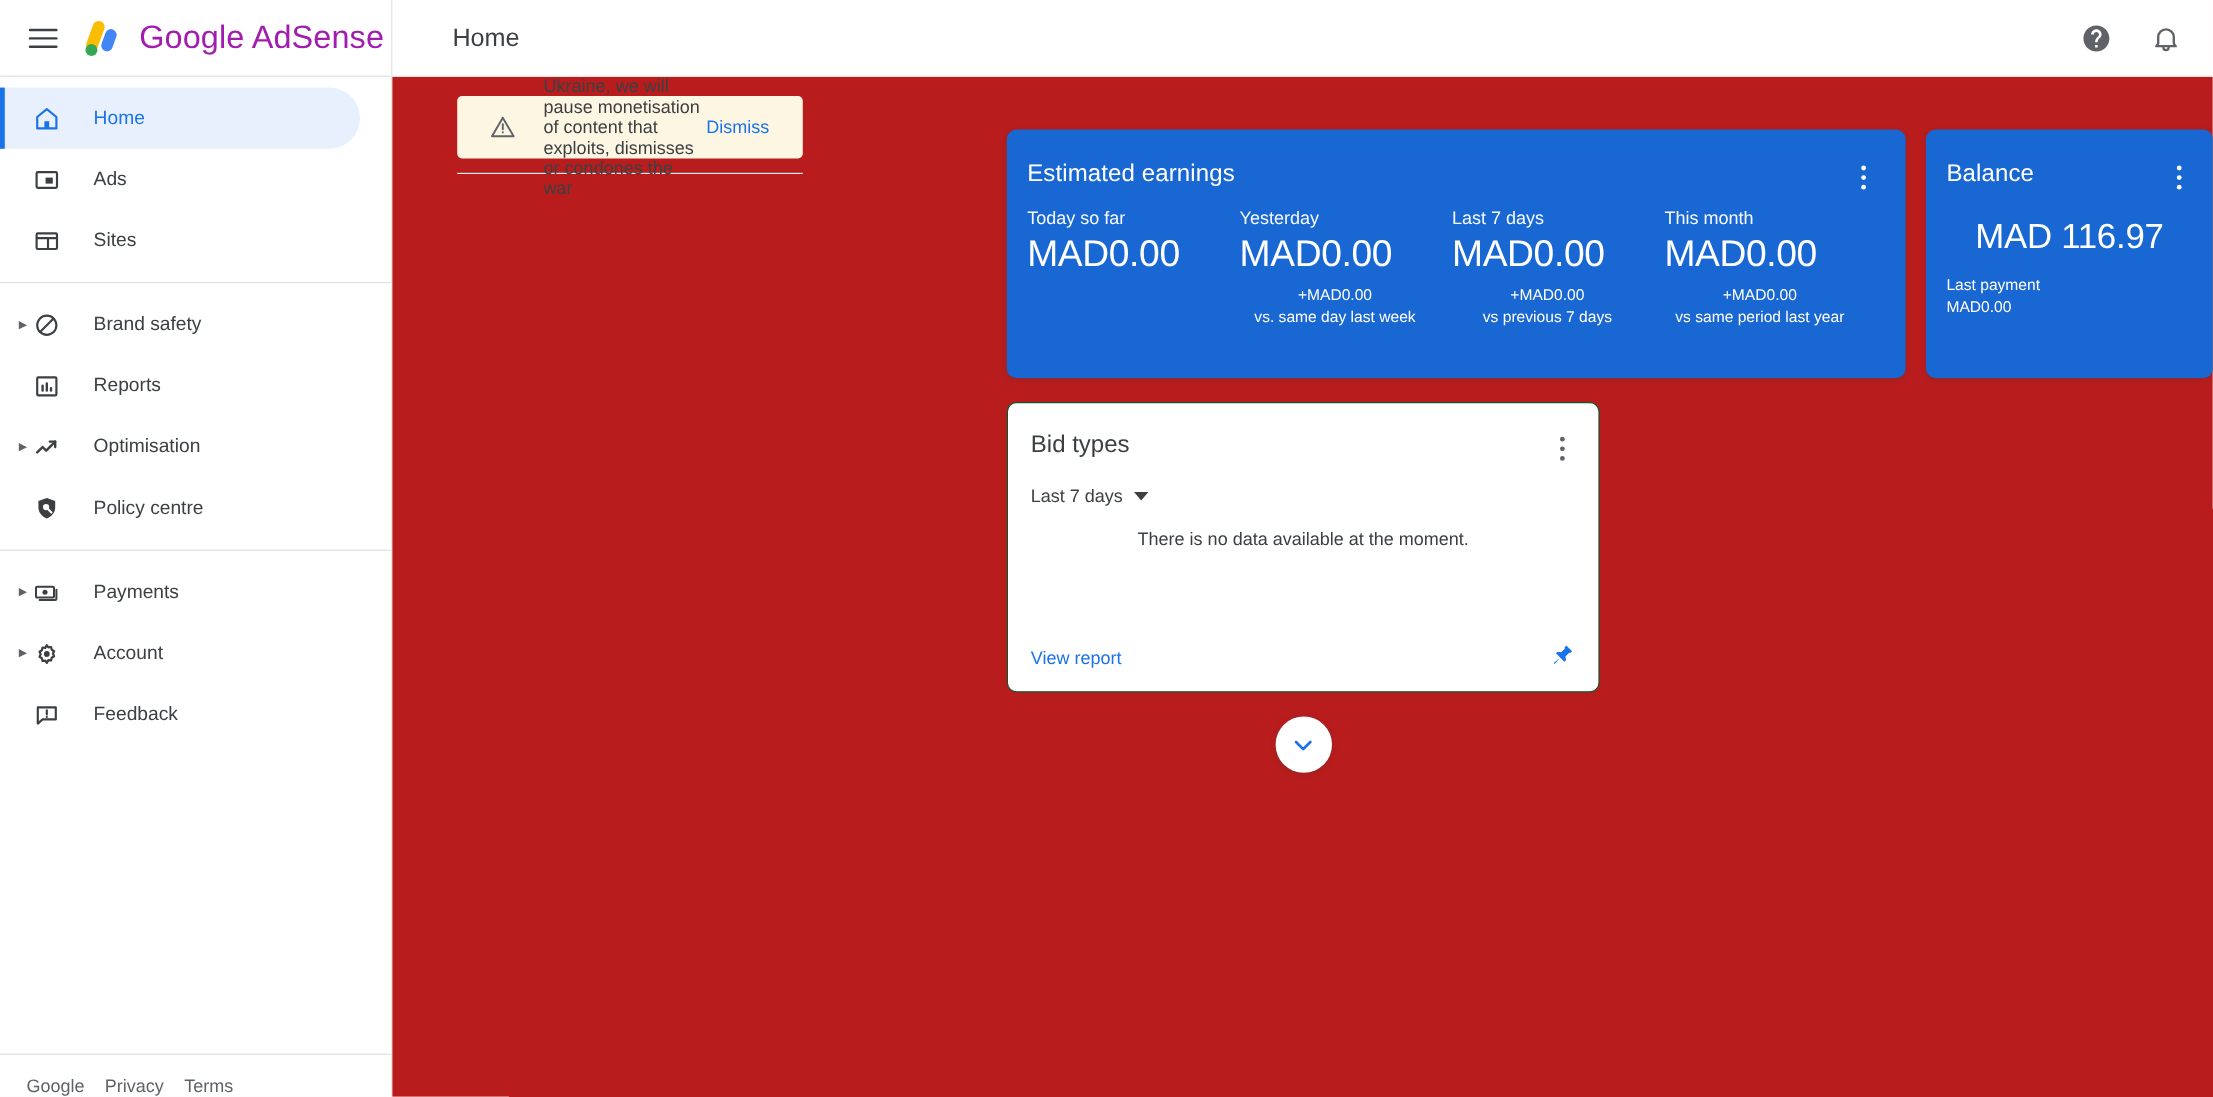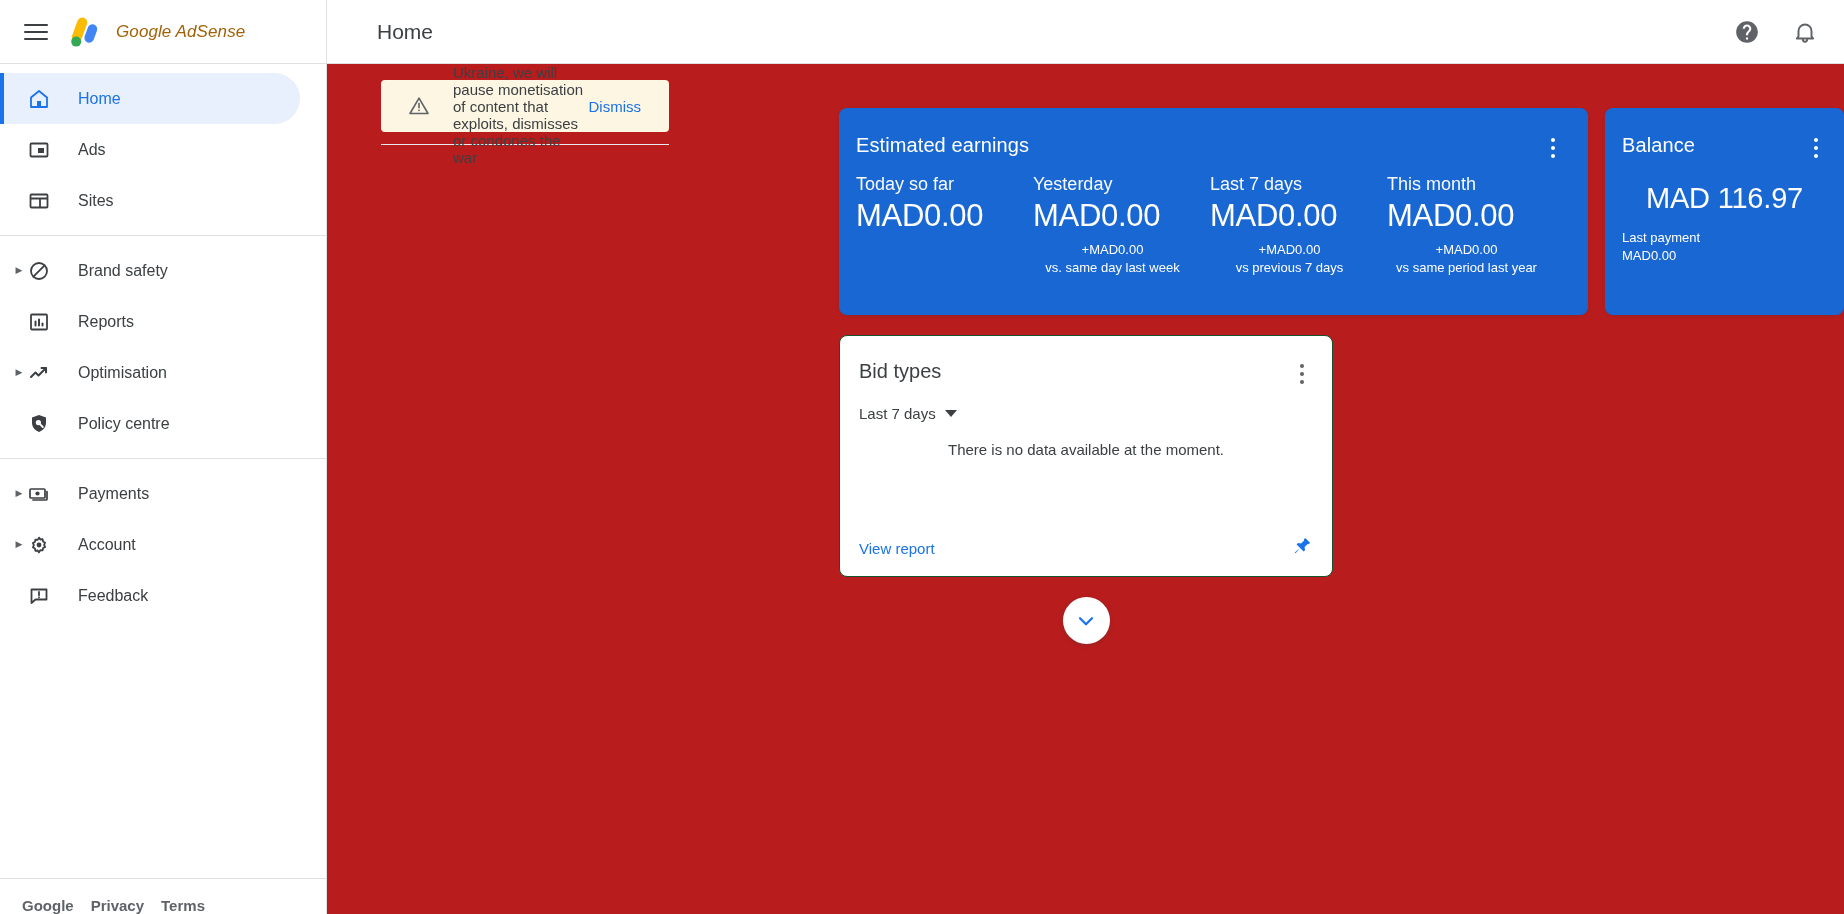--- a/index.html
+++ b/index.html
@@ -22,21 +22,21 @@
   .topbar-left {
     width: 327px; flex: 0 0 327px;
     display: flex; align-items: center; gap: 14px;
     padding-left: 24px;
     height: 100%;
     border-right: 1px solid #e0e0e0;
   }
   .hamburger { width: 26px; height: 26px; display: flex; flex-direction: column; justify-content: center; gap: 5px; cursor: pointer; }
   .hamburger span { display: block; height: 2px; width: 24px; background: #3c4043; border-radius: 1px; }
   .logo-mark { width: 38px; height: 38px; position: relative; flex: 0 0 38px; }
-  .brand-text { font-size: 17px; color: #a16207; letter-spacing: .1px; white-space: nowrap; font-style: italic; }
+  .brand-text { font-size: 27px; color: #a21caf; letter-spacing: .1px; white-space: nowrap; }
   .topbar-right { flex: 1; display: flex; align-items: center; justify-content: space-between; padding: 0 22px 0 50px; height: 100%; }
   .page-title { font-size: 21px; color: #3c4043; }
   .topbar-icons { display: flex; align-items: center; gap: 24px; }
   .icon-btn { width: 34px; height: 34px; display: flex; align-items: center; justify-content: center; cursor: pointer; border-radius: 50%; }
 
   
   .body { flex: 1; display: flex; min-height: 0; }
 
   
   .sidebar {
@@ -60,21 +60,21 @@
   }
   .nav-item .nav-icon { width: 26px; flex: 0 0 26px; display: flex; align-items: center; justify-content: center; margin-left: 0px; }
   .nav-item .nav-label { font-size: 16px; margin-left: 26px; white-space: nowrap; }
   .nav-item.active { background: #e8f0fe; color: #1a73e8; }
   .nav-item.active .nav-label { color: #1a73e8; font-weight: 400; }
   .nav-item.active::before {
     content: ""; position: absolute; left: 0; top: 0; bottom: 0; width: 4px; background: #1a73e8;
   }
   .sidebar-footer {
     margin-top: auto; border-top: 1px solid #e0e0e0;
-    padding: 18px 0 0 22px; display: flex; gap: 17px; align-items: center; font-weight: bold;
+    padding: 18px 0 0 22px; display: flex; gap: 17px; align-items: center;
   }
   .sidebar-footer .f-brand { font-size: 15px; color: #5f6368; }
   .sidebar-footer .f-link { font-size: 15px; color: #5f6368; cursor: pointer; }
 
   
   .main { flex: 1; display: flex; flex-direction: row; min-width: 0; background: #b91c1c; position: relative; }
 
   .banner-wrap { padding: 16px 24px 0 54px; }
   .banner {
     background: #fdf6e3; border-radius: 4px;
@@ -97,21 +97,21 @@
   }
   .earnings-card { width: 749px; height: 207px; padding: 26px 24px 0 17px; }
   .card-head { display: flex; align-items: flex-start; justify-content: space-between; }
   .card-title { font-size: 20px; font-weight: 400; letter-spacing: .1px; }
   .kebab { width: 22px; display: flex; flex-direction: column; align-items: center; gap: 4px; cursor: pointer; padding-top: 4px; }
   .kebab i { width: 4px; height: 4px; border-radius: 50%; background: #fff; display: block; }
   .kebab.dark i { background: #5f6368; }
 
   .metrics { display: flex; margin-top: 16px; }
   .metric { width: 183px; }
-  .metric-label { font-size: 18px; font-weight: 400; opacity: .97; }
+  .metric-label { font-size: 15px; font-weight: 400; opacity: .97; }
   .metric-value { font-size: 31px; font-weight: 400; margin-top: 3px; letter-spacing: -.3px; white-space: nowrap; }
   .metric-delta { font-size: 13px; text-align: center; margin-top: 7px; line-height: 1.35; padding-right: 18px; }
 
   .balance-card { width: 239px; height: 207px; padding: 26px 17px 0 17px; }
   .balance-value { font-size: 29px; margin-top: 24px; letter-spacing: -.2px; text-align: center; }
   .balance-sub { font-size: 13px; margin-top: 14px; line-height: 1.4; }
 
   .card-white {
     width: 494px; background: #fff; border: 1px solid #14532d; border-radius: 8px;
     margin-top: 20px; height: 242px; display: flex; flex-direction: column;

